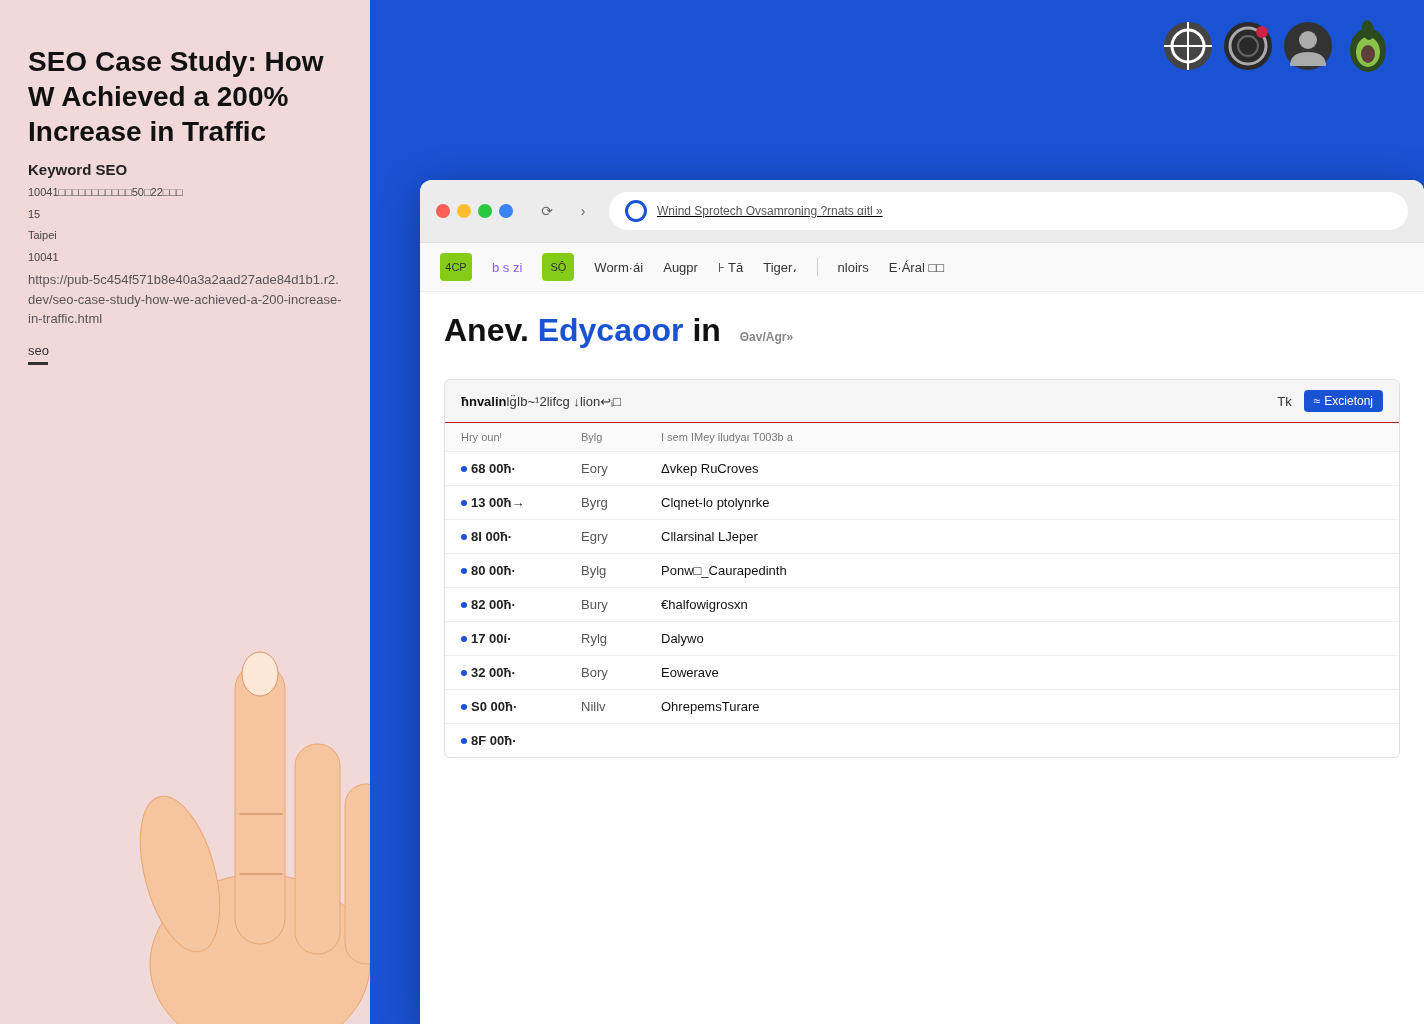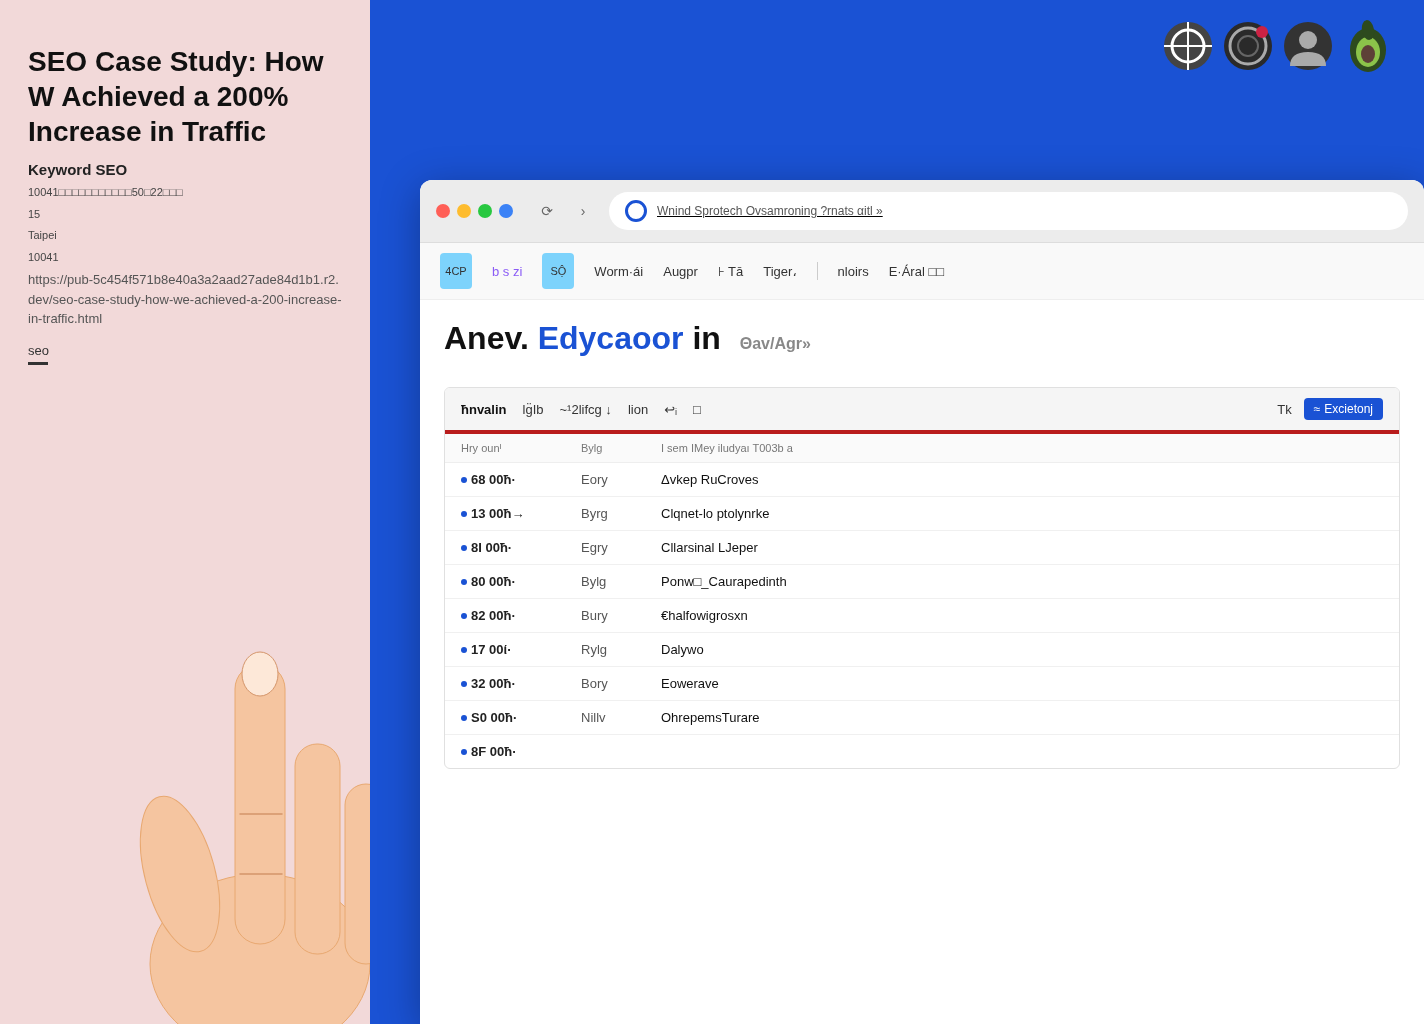--- a/index.html
+++ b/index.html
@@ -198,22 +198,22 @@
       display: flex;
       align-items: center;
       gap: 20px;
       border-bottom: 1px solid #eee;
       font-size: 13px;
       color: #333;
     }
 
     .nav-icon-box {
       width: 32px;
-      height: 36px;
-      background: #7dd3fc;
+      height: 28px;
+      background: #84cc16;
       border-radius: 4px;
       display: flex;
       align-items: center;
       justify-content: center;
       font-size: 11px;
     }
 
     .nav-separator {
       width: 1px;
       height: 18px;
@@ -240,22 +240,21 @@
       border: 1px solid #e0e0e0;
       border-radius: 6px;
       overflow: hidden;
     }
 
     .table-header {
       display: flex;
       align-items: center;
       padding: 10px 16px;
       background: #f5f5f5;
-      border-bottom: 4px solid #b91c1c;
-      gap: 16px;
+      border-bottom: 1px solid #b91c1c;
       font-size: 13px;
     }
 
     .table-header-col {
       font-size: 13px;
       color: #333;
       font-weight: 500;
     }
 
     .table-header-col.bold {
@@ -331,21 +330,21 @@
 
     
     .heading-row {
       display: flex;
       align-items: baseline;
       gap: 10px;
       margin-bottom: 14px;
     }
 
     .heading-sub {
-      font-size: 16px;
+      font-size: 12px;
       color: #888;
     }
   </style>
 </head>
 <body>
 
 <div class="left-panel">
   <h1 class="article-title">SEO Case Study: How W Achieved a 200% Increase in Traffic</h1>
   <p class="keyword-seo">Keyword SEO</p>
   <p class="meta-info">10041□□□□□□□□□□□50□22□□□</p>

